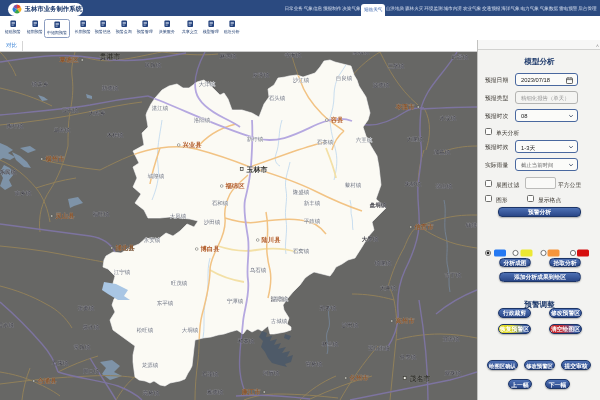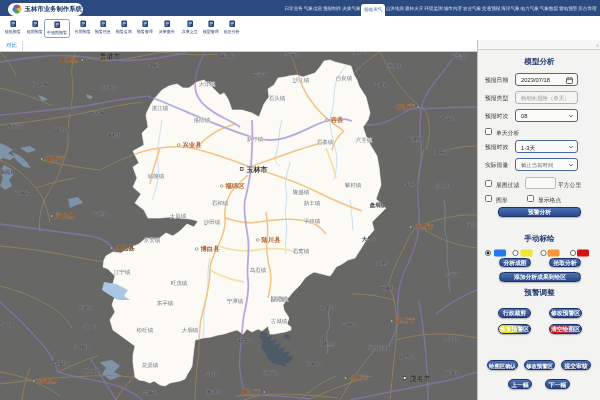--- a/index.html
+++ b/index.html
@@ -343,39 +343,38 @@
  <div style="position:absolute;left:47px;top:137px;width:31px;height:12px;border:1px solid #bbbbb9;border-radius:2px;background:#f9f9f7"></div>
  <div class="clab" style="left:80px;top:140.5px">平方公里</div>
 
  <div class="cbox" style="left:7px;top:155px"></div>
  <div class="clab" style="left:18px;top:155.5px">图形</div>
  <div class="cbox" style="left:49px;top:155px"></div>
  <div class="clab" style="left:60px;top:155.5px">显示格点</div>
 
  <div class="btn" style="left:20px;top:167px;width:83px;height:9.5px;line-height:9.5px;border-radius:4px">预警分析</div>
 
- <div class="ptitle" style="top:194px">手动标绘</div>
  <div style="position:absolute;left:6px;top:202.5px;width:112px;height:8px">
   <svg width="112" height="8" viewBox="0 0 112 8">
    <circle cx="4" cy="4" r="2.6" fill="#fff" stroke="#555" stroke-width="0.8"></circle>
           <circle cx="4" cy="4" r="1.4" fill="#222"></circle>
    <rect x="10" y="0.5" width="12" height="7" rx="1.5" fill="#2478f2"></rect>
    <circle cx="31.5" cy="4" r="2.6" fill="#fff" stroke="#555" stroke-width="0.8"></circle>
    <rect x="36.5" y="0.5" width="12" height="7" rx="1.5" fill="#ece833"></rect>
    <circle cx="59.5" cy="4" r="2.6" fill="#fff" stroke="#555" stroke-width="0.8"></circle>
    <rect x="63.5" y="0.5" width="12" height="7" rx="1.5" fill="#f6953c"></rect>
    <circle cx="89" cy="4" r="2.6" fill="#fff" stroke="#555" stroke-width="0.8"></circle>
    <rect x="93" y="0.5" width="12" height="7" rx="1.5" fill="#d60f0f"></rect>
   </svg>
  </div>
  <div class="btn" style="left:21px;top:218px;width:32px;height:9px;line-height:9px;border-radius:4.5px">分析成图</div>
  <div class="btn" style="left:71px;top:218px;width:32px;height:9px;line-height:9px;border-radius:4.5px">拾取分析</div>
  <div class="btn" style="left:21px;top:232px;width:82px;height:9.5px;line-height:9.5px;border-radius:4.5px">添加分析成果到绘区</div>
 
- <div class="ptitle" style="top:248px">预警调整</div>
+ <div class="ptitle" style="top:260px">预警调整</div>
  <div class="btn" style="left:20px;top:268px;width:33px;height:9.5px;line-height:9.5px;border-radius:5px">行政裁剪</div>
  <div class="btn" style="left:71px;top:268px;width:33px;height:9.5px;line-height:9.5px;border-radius:5px">修改预警区</div>
  <div class="btn" style="left:20px;top:284px;width:33px;height:9.5px;line-height:9.5px;border-radius:5px;background:linear-gradient(90deg,#e6dd1f,#d8d42c 40%,#3a5ba4 82%,#2a4788)">恢复预警区</div>
  <div class="btn" style="left:71px;top:284px;width:33px;height:9.5px;line-height:9.5px;border-radius:5px;background:linear-gradient(90deg,#cb1f1f,#bb3340 40%,#3a5ba4 82%,#2a4788)">清空绘图区</div>
 
  <div class="btn" style="left:9px;top:320px;width:31px;height:10px;line-height:10px;border-radius:5px;font-size:5.4px">绘图区确认</div>
  <div class="btn" style="left:46px;top:320px;width:31px;height:10px;line-height:10px;border-radius:5px;font-size:5.4px">修改预警区</div>
  <div class="btn" style="left:83px;top:320px;width:30px;height:10px;line-height:10px;border-radius:5px">提交审核</div>
  <div class="btn" style="left:30px;top:339px;width:24px;height:10px;line-height:10px;border-radius:5px">上一幅</div>
  <div class="btn" style="left:67px;top:339px;width:25px;height:10px;line-height:10px;border-radius:5px">下一幅</div>

